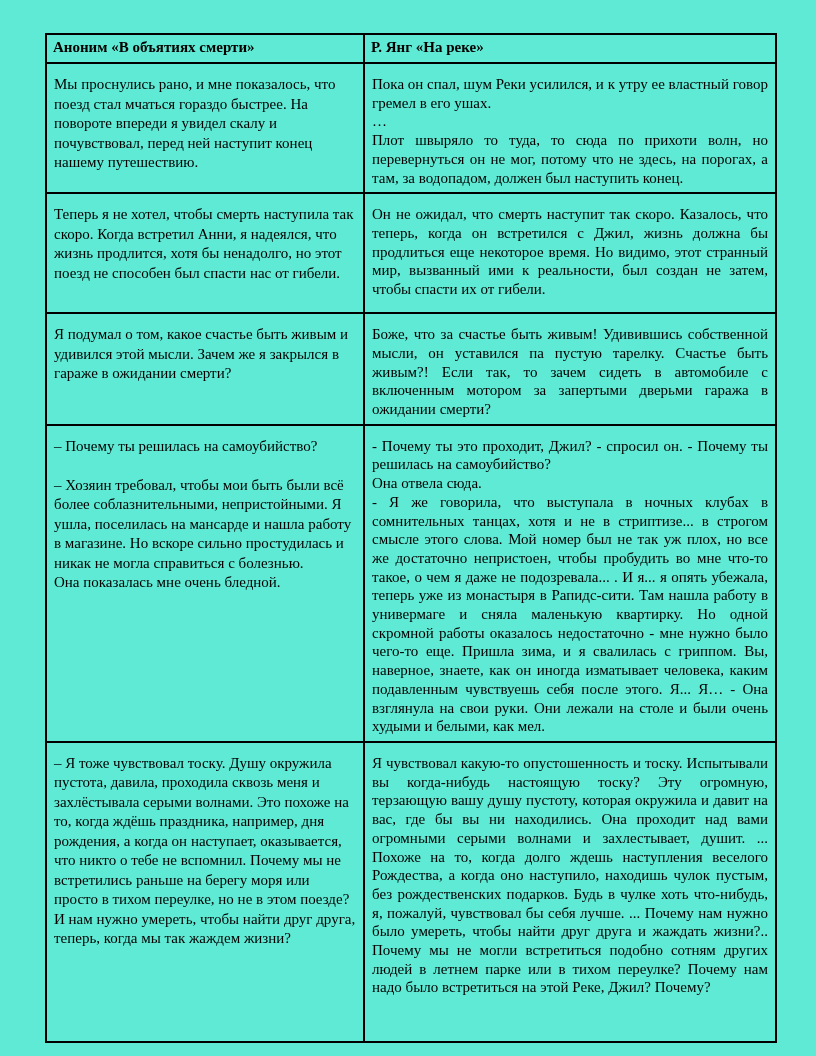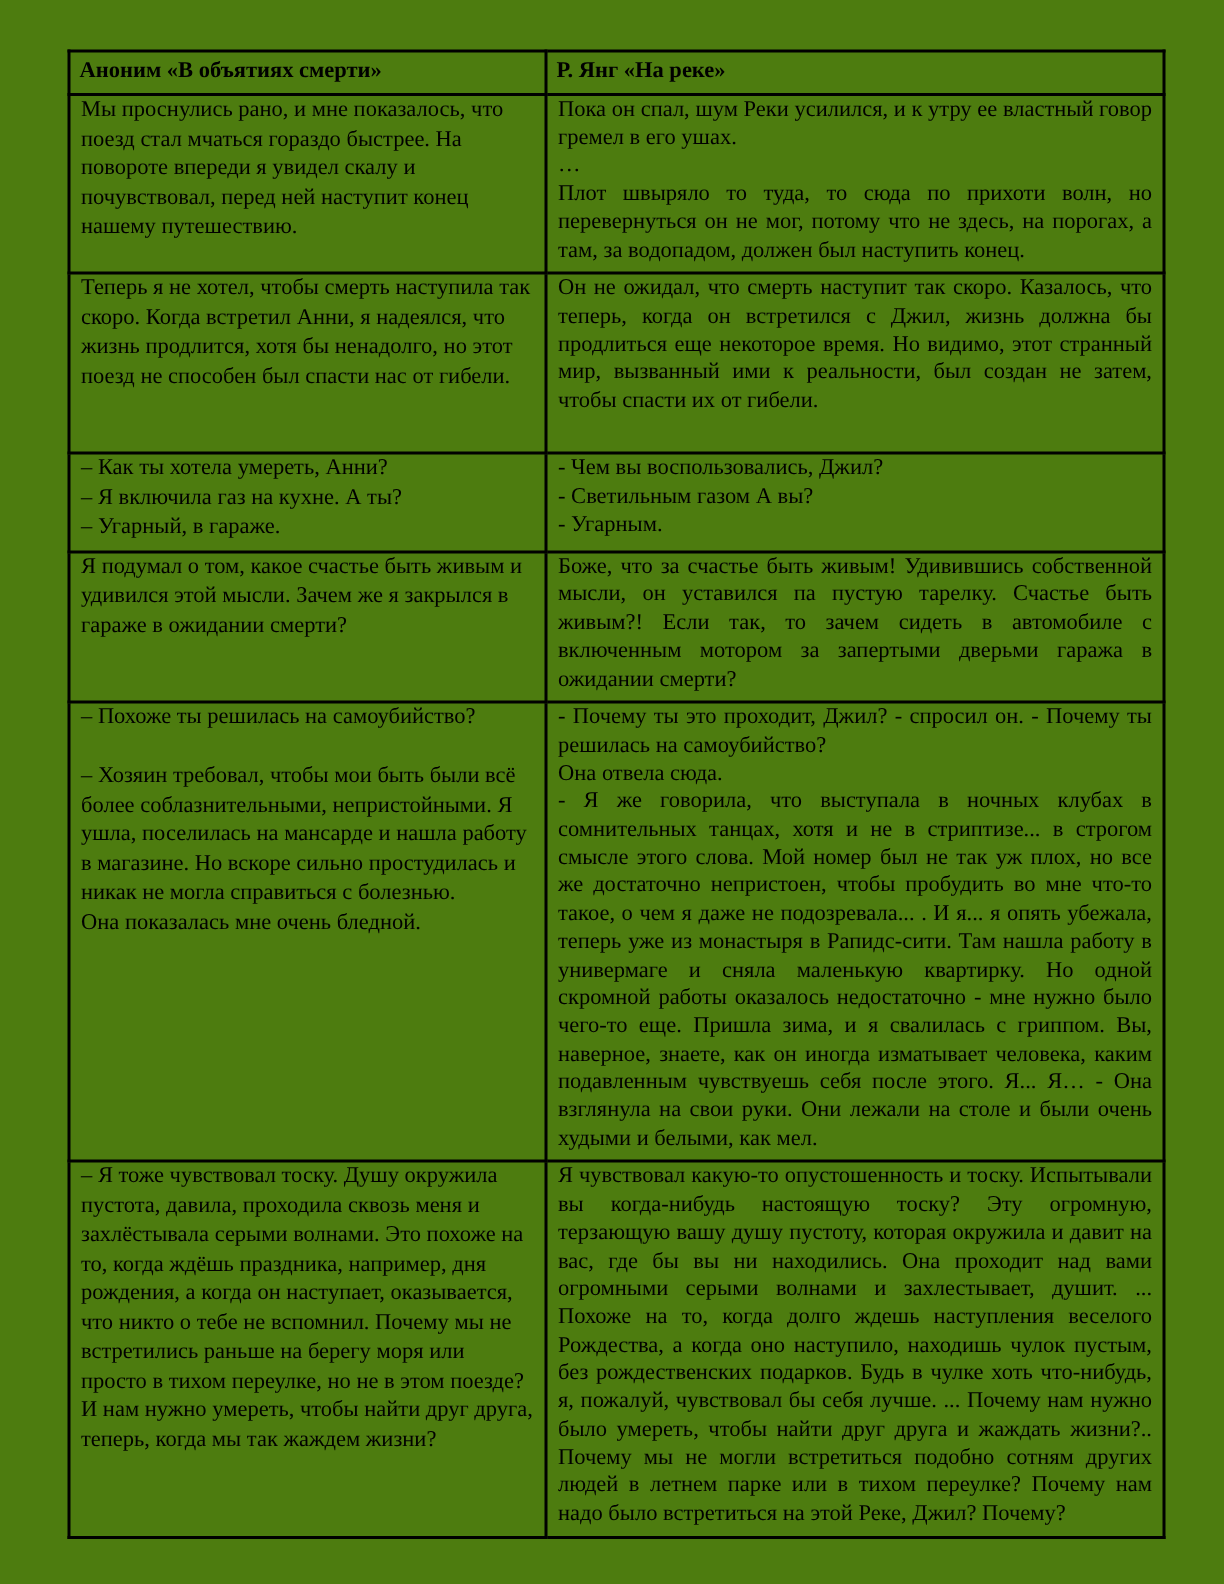--- a/index.html
+++ b/index.html
@@ -4,21 +4,21 @@
 <style>
   html, body { margin: 0; padding: 0; }
   body {
     width: 816px; height: 1056px;
     background: #ffffff;
     font-family: "Liberation Serif", "DejaVu Serif", serif;
   }
   .page {
     position: relative;
     width: 816px; height: 1056px;
-    background: #4d7c0f;
+    background: #5eead4;
     color: #000000;
     overflow: hidden;
   }
   table.cmp {
     position: absolute;
     left: 45px; top: 33px;
     width: 730px;
     border-collapse: collapse;
     table-layout: fixed;
   }
@@ -32,21 +32,21 @@
   th {
     font-size: 15px;
     font-weight: bold;
     text-align: left;
     padding: 4px 6px 3px 6px;
     height: 20px;
     white-space: nowrap;
   }
   td {
     font-size: 15px;
-    padding: 0 7px 5px 7px;
+    padding: 11px 7px 5px 7px;
   }
   td.cell-left  { line-height: 19.5px; text-align: left; }
   td.cell-right { line-height: 18.7px; text-align: justify; }
   p { margin: 0; }
   
   tbody tr:nth-child(1) { height: 119px; }
   tbody tr:nth-child(2) { height: 120px; }
   tbody tr:nth-child(3) { height: 50px; }
   tbody tr:nth-child(4) { height: 97px; }
   tbody tr:nth-child(5) { height: 300px; }
@@ -81,41 +81,29 @@
         <tr>
           <td class="cell-left">
             <p>Теперь я не хотел, чтобы смерть наступила так скоро. Когда встретил Анни, я надеялся, что жизнь продлится, хотя бы ненадолго, но этот поезд не способен был спасти нас от гибели.</p>
           </td>
           <td class="cell-right">
             <p>Он не ожидал, что смерть наступит так скоро. Казалось, что теперь, когда он встретился с Джил, жизнь должна бы продлиться еще некоторое время. Но видимо, этот странный мир, вызванный ими к реальности, был создан не затем, чтобы спасти их от гибели.</p>
           </td>
         </tr>
         <tr>
           <td class="cell-left">
-            <p>– Как ты хотела умереть, Анни?</p>
-            <p>– Я включила газ на кухне. А ты?</p>
-            <p>– Угарный, в гараже.</p>
-          </td>
-          <td class="cell-right">
-            <p>- Чем вы воспользовались, Джил?</p>
-            <p>- Светильным газом А вы?</p>
-            <p>- Угарным.</p>
-          </td>
-        </tr>
-        <tr>
-          <td class="cell-left">
             <p>Я подумал о том, какое счастье быть живым и удивился этой мысли. Зачем же я закрылся в гараже в ожидании смерти?</p>
           </td>
           <td class="cell-right">
             <p>Боже, что за счастье быть живым! Удивившись собственной мысли, он уставился па пустую тарелку. Счастье быть живым?! Если так, то зачем сидеть в автомобиле с включенным мотором за запертыми дверьми гаража в ожидании смерти?</p>
           </td>
         </tr>
         <tr>
           <td class="cell-left">
-            <p>– Похоже ты решилась на самоубийство?</p>
+            <p>– Почему ты решилась на самоубийство?</p>
             <p>&nbsp;</p>
             <p>– Хозяин требовал, чтобы мои быть были всё более соблазнительными, непристойными. Я ушла, поселилась на мансарде и нашла работу в магазине. Но вскоре сильно простудилась и никак не могла справиться с болезнью.</p>
             <p>Она показалась мне очень бледной.</p>
           </td>
           <td class="cell-right">
             <p>- Почему ты это проходит, Джил? - спросил он. - Почему ты решилась на самоубийство?</p>
             <p>Она отвела сюда.</p>
             <p>- Я же говорила, что выступала в ночных клубах в сомнительных танцах, хотя и не в стриптизе... в строгом смысле этого слова. Мой номер был не так уж плох, но все же достаточно непристоен, чтобы пробудить во мне что-то такое, о чем я даже не подозревала... . И я... я опять убежала, теперь уже из монастыря в Рапидс-сити. Там нашла работу в универмаге и сняла маленькую квартирку. Но одной скромной работы оказалось недостаточно - мне нужно было чего-то еще. Пришла зима, и я свалилась с гриппом. Вы, наверное, знаете, как он иногда изматывает человека, каким подавленным чувствуешь себя после этого.  Я... Я… - Она взглянула на свои руки. Они лежали на столе и были очень худыми и белыми, как мел.</p>
           </td>
         </tr>

